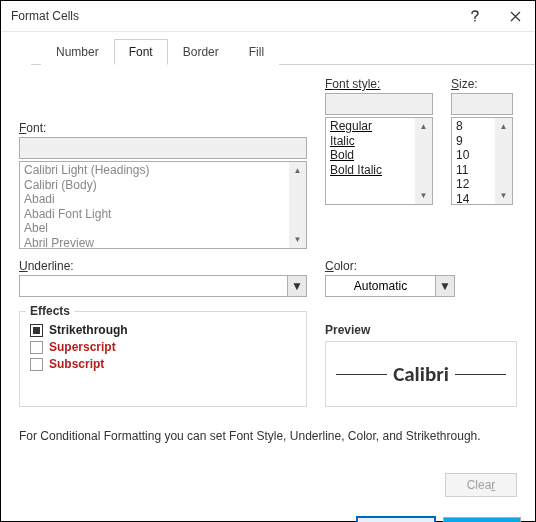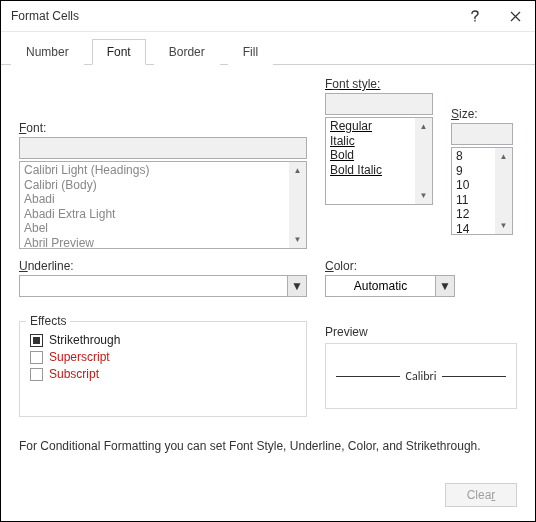--- a/index.html
+++ b/index.html
@@ -1,21 +1,21 @@
 <!DOCTYPE html>
 <html><head>
 <meta charset="utf-8">
 <style>
   * { box-sizing: border-box; font-family: "Segoe UI", Tahoma, sans-serif; font-size: 12px; }
   body { margin: 0; background: #fff; }
   .dialog { width: 536px; height: 522px; border: 1px solid #000; background: #fff; position: relative; display: flex; flex-direction: column; }
   .titlebar { height: 44px; background: #fff; display: flex; align-items: center; padding: 0 0 0 10px; border-bottom: 1px solid #e8e8e8; }
   .titlebar .title { flex: 1; color: #333; }
   .titlebar .tbtn { width: 40px; height: 30px; display: flex; align-items: center; justify-content: center; color: #333; }
-  .tabs { display: flex; padding: 6px 10px 0 10px; border-bottom: 1px solid #d0d0d0; gap: 8px; }
+  .tabs { display: flex; padding: 6px 10px 0 10px; border-bottom: 1px solid #d0d0d0; gap: 0; margin-left: 30px; }
   .tab { padding: 5px 14px; color: #444; border: 1px solid transparent; border-bottom: none; position: relative; top: 1px; background: #fff; }
   .tab.active { border-color: #d0d0d0; border-bottom: 1px solid #fff; color: #222; }
   .content { flex: 1; padding: 12px 18px 10px 18px; position: relative; }
   .row1 { display: flex; gap: 18px; }
   .col { display: flex; flex-direction: column; }
   .lbl { color: #333; margin-bottom: 2px; }
   .textbox { height: 22px; border: 1px solid #abadb3; background: #f0f0f0; padding: 2px 4px; width: 100%; }
   .listbox { border: 1px solid #abadb3; background: #fff; height: 88px; overflow: hidden; position: relative; margin-top: 2px; }
   .listbox .items { padding: 1px 2px; color: #888; }
   .listbox.sharp .items { color: #222; }
@@ -30,21 +30,21 @@
   .dropdown .dbtn { width: 20px; border: 1px solid #abadb3; background: #e9e9e9; display: flex; align-items: center; justify-content: center; color: #333; font-size: 9px; }
   .groupbox { border: 1px solid #d9d9d9; padding: 8px 10px 10px 10px; margin-top: 4px; position: relative; }
   .groupbox .glabel { position: absolute; top: -8px; left: 6px; background: #fff; padding: 0 4px; color: #333; }
   .chk { display: flex; align-items: center; gap: 6px; margin: 3px 0; color: #b91c1c; }
   .chk.enabled { color: #222; }
   .chkbox { width: 13px; height: 13px; border: 1px solid #999; background: #fff; display: flex; align-items: center; justify-content: center; }
   .chk.enabled .chkbox { border-color: #333; }
   .chkfill { width: 7px; height: 7px; background: #333; }
   .preview-box { border: 1px solid #d9d9d9; height: 66px; display: flex; align-items: center; justify-content: center; margin-top: 4px; position: relative; }
   .preview-box .pline { position: absolute; height: 1px; background: #333; width: 70px; }
-  .preview-box .ptext { font-family: Calibri, sans-serif; font-size: 12px; color: #333; position: relative; padding: 0 6px; background: #fff; }
+  .preview-box .ptext { font-family: Calibri, sans-serif; font-size: 21px; color: #333; position: relative; padding: 0 6px; background: #fff; }
   .desc { margin-top: 22px; color: #333; }
   .footer { padding: 10px 14px 14px 14px; display: flex; justify-content: flex-end; gap: 8px; }
   .btn { min-width: 78px; height: 24px; border: 1px solid #adadad; background: #0ea5e9; display: flex; align-items: center; justify-content: center; color: #333; }
   .btn.primary { border: 1px solid #0067c0; outline: 1px solid #0067c0; background: #e5f1fb; }
   .clear-row { display: flex; justify-content: flex-end; margin-top: 30px; }
   .btn.disabled { color: #a0a0a0; background: #f4f4f4; border-color: #cfcfcf; }
   svg { display: block; }
   .underline-letter { text-decoration: underline; }
 </style>
 </head>
@@ -77,21 +77,21 @@
 
     <div class="row1">
       <div class="col" style="flex: 0 0 288px; margin-top: 44px;">
         <span class="lbl"><span class="underline-letter">F</span><span>ont:</span></span>
         <input class="textbox" value="" style="">
         <div class="listbox">
           <div class="items">
             <div class="item">Calibri Light (Headings)</div>
             <div class="item">Calibri (Body)</div>
             <div class="item">Abadi</div>
-            <div class="item">Abadi Extra Light</div>
+            <div class="item">Abadi Font Light</div>
             <div class="item">Abel</div>
             <div class="item">Abril Preview</div>
           </div>
           <div class="scrollbar">
             <div class="sbbtn">▲</div>
             <div class="sbtrack"></div>
             <div class="sbbtn">▼</div>
           </div>
         </div>
       </div>
@@ -107,21 +107,21 @@
             <div class="item">Bold Italic</div>
           </div>
           <div class="scrollbar">
             <div class="sbbtn">▲</div>
             <div class="sbtrack"></div>
             <div class="sbbtn">▼</div>
           </div>
         </div>
       </div>
 
-      <div class="col" style="flex: 0 0 62px; margin-top: 30px;">
+      <div class="col" style="flex: 0 0 62px;">
         <span class="lbl"><span class="underline-letter">S</span>ize:</span>
         <input class="textbox" value="" style="">
         <div class="listbox sharp">
           <div class="items">
             <div class="item">8</div>
             <div class="item">9</div>
             <div class="item">10</div>
             <div class="item">11</div>
             <div class="item">12</div>
             <div class="item">14</div>
@@ -149,21 +149,21 @@
         <span class="lbl"><span class="underline-letter">C</span>olor:</span>
         <div class="dropdown">
           <div class="dval">Automatic</div>
           <div class="dbtn">
               <span>▼</span>
             </div>
         </div>
       </div>
     </div>
 
-    <div class="row2" style="margin-top:20px; align-items:center;">
+    <div class="row2" style="margin-top:10px; align-items:flex-end;font-weight:bold;">
       <div style="flex: 0 0 288px;">
         <div class="groupbox" style="height:96px;">
           <span class="glabel">Effects</span>
           <div class="chk enabled">
             <span class="chkbox">
                 <span class="chkfill"></span>
               </span>
             <span>Strikethrough</span>
           </div>
           <div class="chk">

